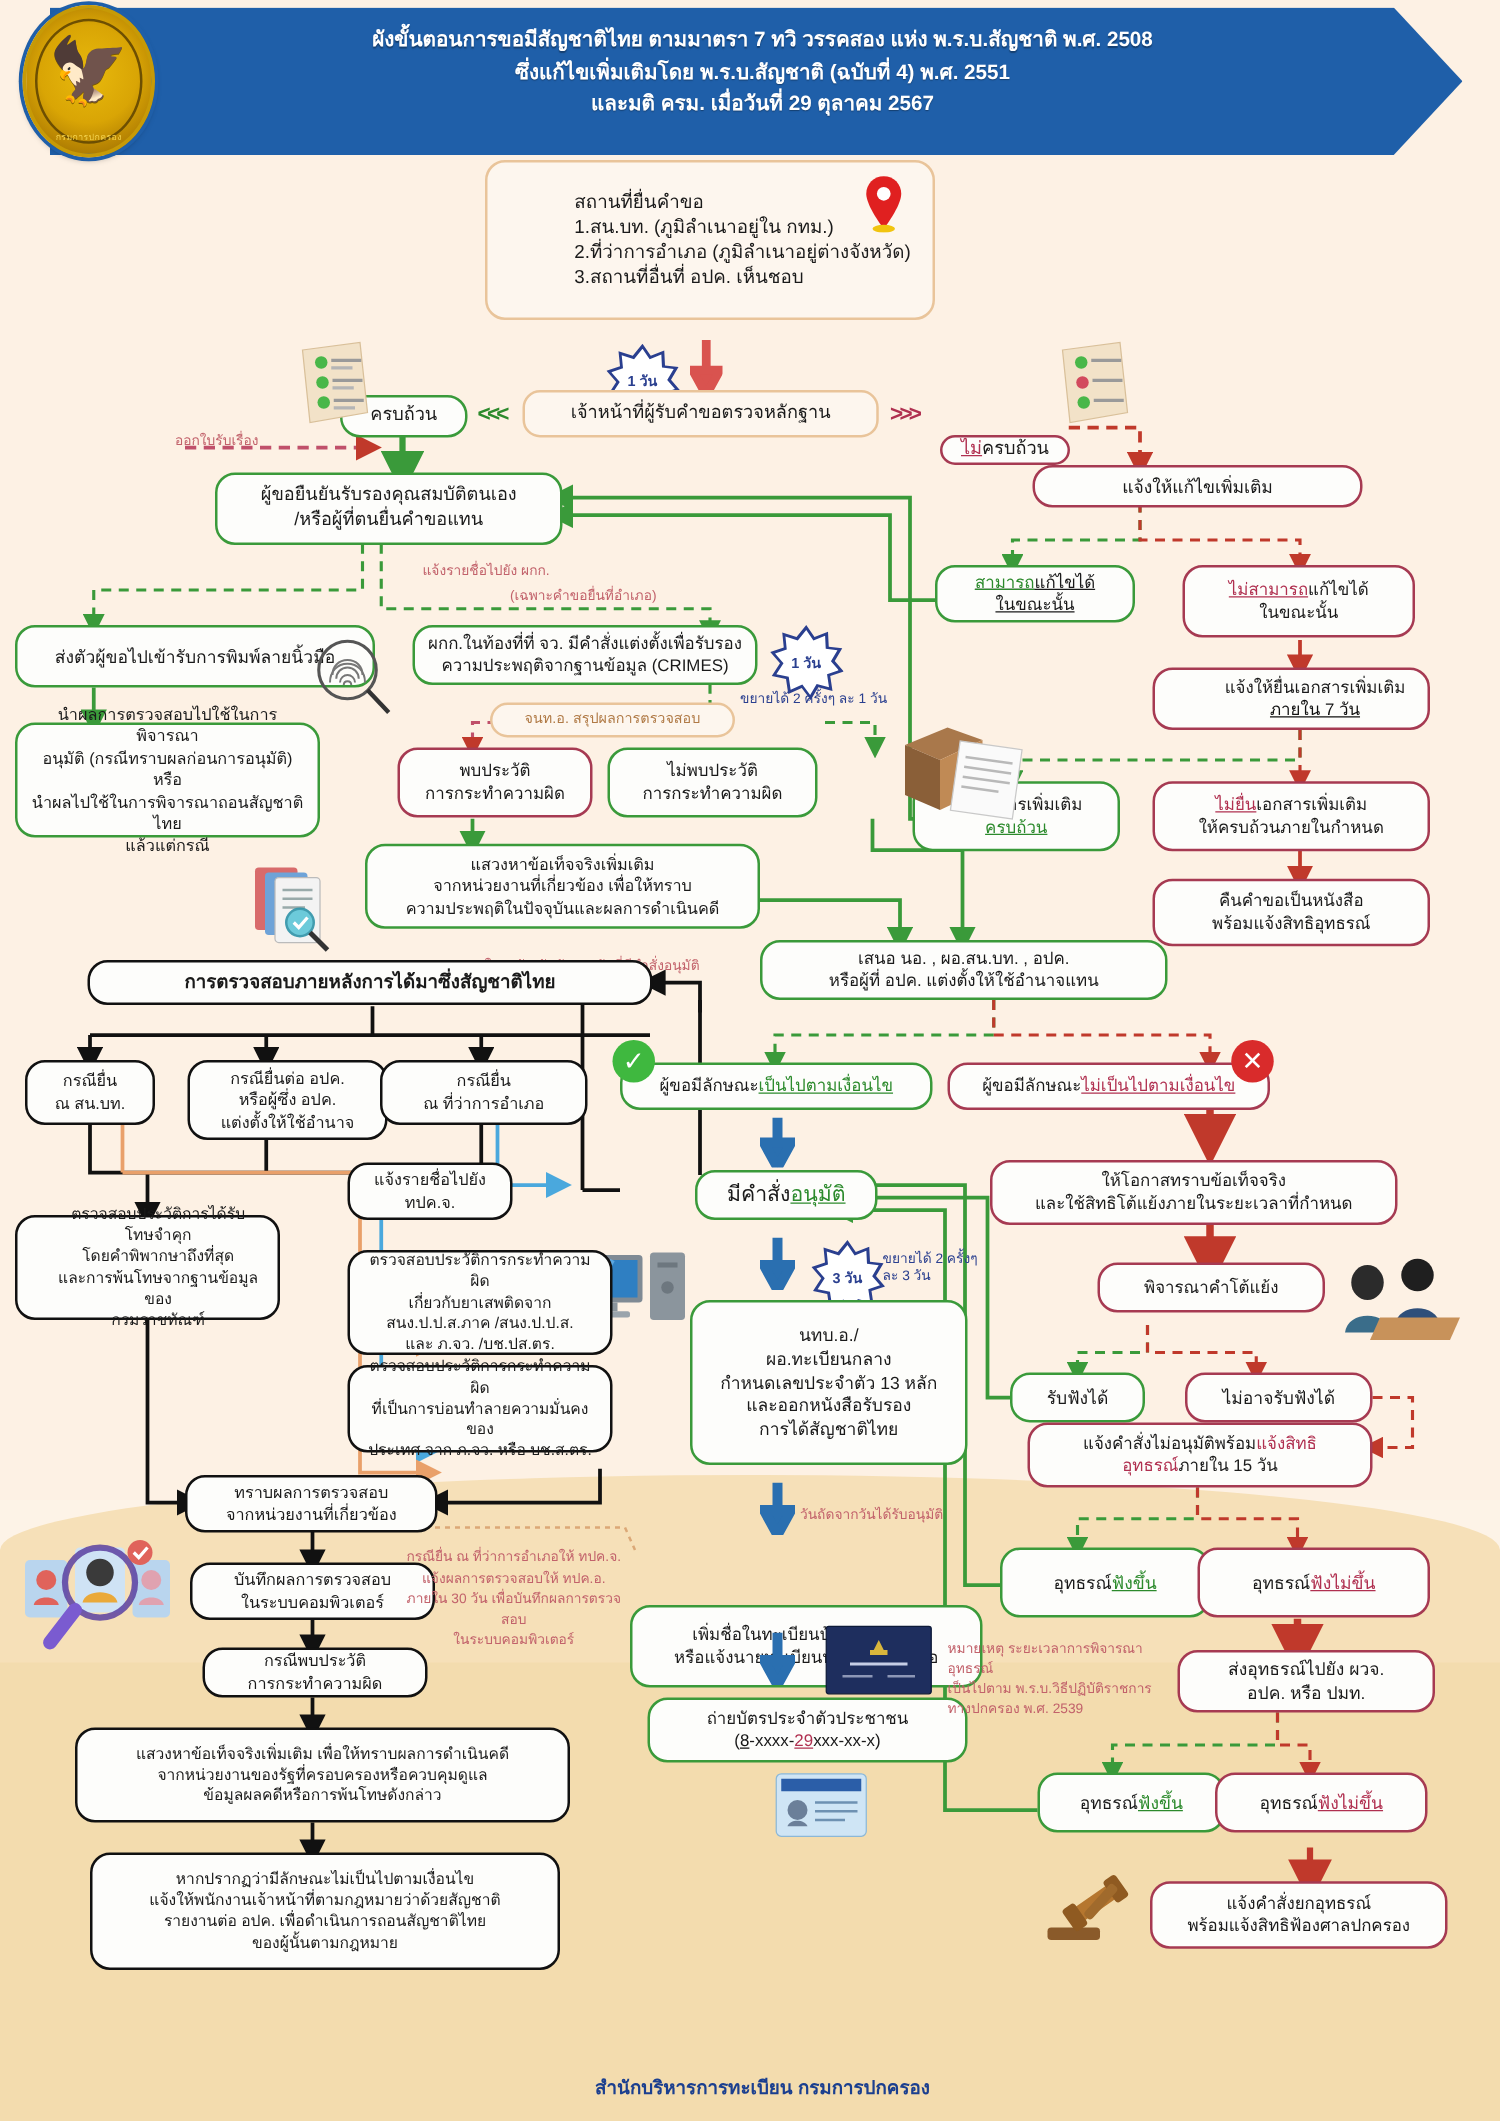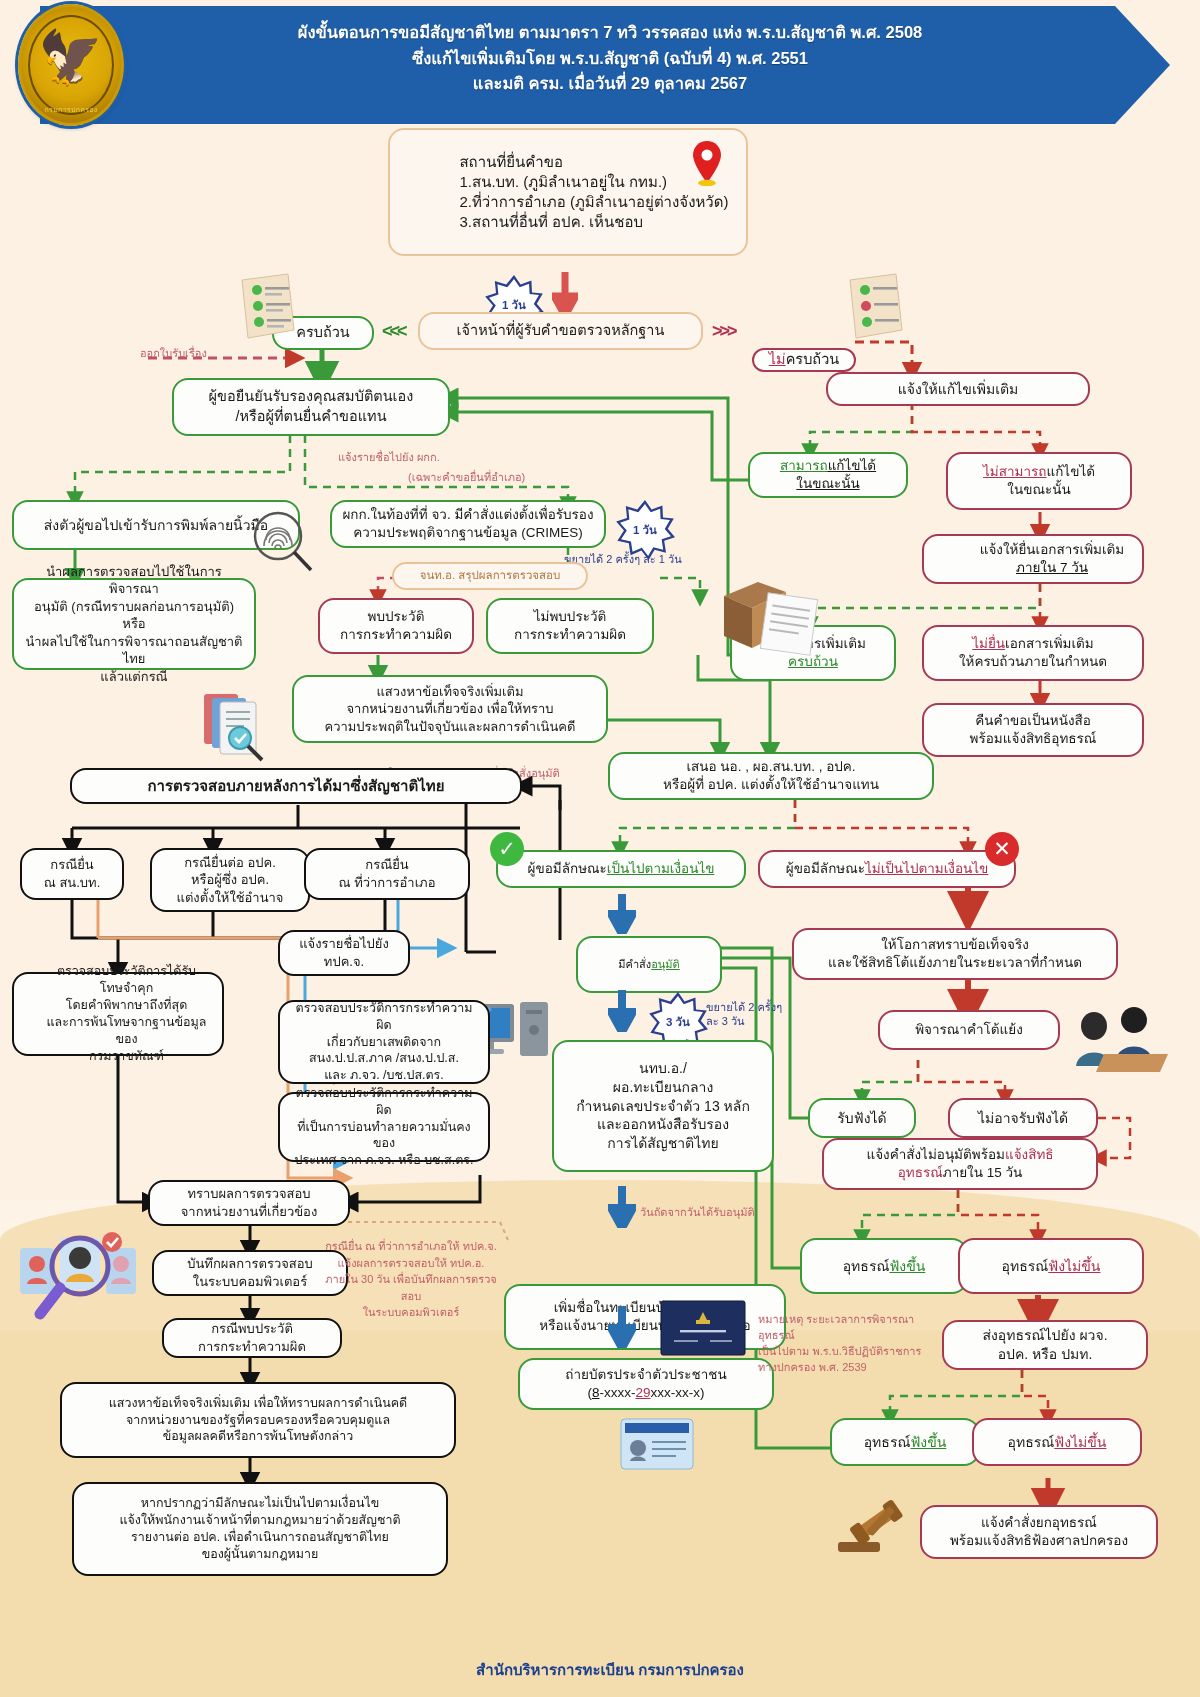--- a/index.html
+++ b/index.html
@@ -279,21 +279,21 @@
 
 <div class="burst-wrap" style="left:484px; top:275px;">
   <div class="outer"></div>
     <div class="inner">1 วัน</div>
 </div>
 
 <svg class="deco" style="left:552px; top:272px; width:26px; height:44px;" viewBox="0 0 26 44">
   <path d="M13 0 L13 26 M13 44 L2 24 L24 24 Z" stroke="#d9534f" stroke-width="7" fill="#d9534f"></path>
 </svg>
 
-<div class="node cream" style="left:418px; top:312px; width:285px; height:38px; font-size:14.5px;">เจ้าหน้าที่ผู้รับคำขอตรวจหลักฐาน</div>
+<div class="node cream" style="left:418px; top:312px; width:285px; height:38px; font-size:14.5px;border-radius:14px;">เจ้าหน้าที่ผู้รับคำขอตรวจหลักฐาน</div>
 
 <div class="chev g" style="left:382px; top:321px;">&lt;&lt;&lt;</div>
 <div class="chev r" style="left:712px; top:321px;">&gt;&gt;&gt;</div>
 
 <div class="node green" style="left:272px; top:316px; width:102px; height:34px; font-size:14.5px;">ครบถ้วน</div>
 
 <div class="node red" style="left:752px; top:316px; width:104px; height:24px; font-size:14.5px;margin-top:32px;"><span><u class="rl">ไม่</u>ครบถ้วน</span></div>
 
 <svg class="deco" style="left:232px; top:272px; width:72px; height:70px;" viewBox="0 0 72 70">
   <path d="M10 8 L56 2 L62 58 L16 66 Z" fill="#f2e2c8" stroke="#d9c09a"></path>
@@ -344,21 +344,21 @@
 นำผลไปใช้ในการพิจารณาถอนสัญชาติไทย
 แล้วแต่กรณี</div>
 
 <div class="node green" style="left:330px; top:500px; width:276px; height:48px; font-size:13.5px;">ผกก.ในท้องที่ที่ จว. มีคำสั่งแต่งตั้งเพื่อรับรอง
 ความประพฤติจากฐานข้อมูล (CRIMES)</div>
 
 <div class="burst-wrap" style="left:615px; top:500px;">
   <div class="outer"></div>
     <div class="inner">1 วัน</div>
 </div>
-<div class="lbl blue" style="left:564px; top:552px;">ขยายได้ 2 ครั้งๆ ละ 1 วัน</div>
+<div class="lbl blue" style="left:592px; top:552px;">ขยายได้ 2 ครั้งๆ ละ 1 วัน</div>
 
 <div class="node cream" style="left:392px; top:562px; width:196px; height:28px; font-size:11.5px; border-radius:14px; color:#b07a46;">จนท.อ. สรุปผลการตรวจสอบ</div>
 
 <div class="node red" style="left:318px; top:598px; width:156px; height:56px; font-size:13.5px;">พบประวัติ
 การกระทำความผิด</div>
 <div class="node green" style="left:486px; top:598px; width:168px; height:56px; font-size:13.5px;">ไม่พบประวัติ
 การกระทำความผิด</div>
 
 <div class="node green" style="left:292px; top:675px; width:316px; height:68px; font-size:13px;">แสวงหาข้อเท็จจริงเพิ่มเติม
 จากหน่วยงานที่เกี่ยวข้อง เพื่อให้ทราบ
@@ -407,21 +407,21 @@
 <div class="node green" style="left:496px; top:850px; width:250px; height:38px; font-size:13.5px;"><span>ผู้ขอมีลักษณะ<u class="gl">เป็นไปตามเงื่อนไข</u></span></div>
 <div class="badge-ok" style="left:490px; top:832px;">✓</div>
 
 <div class="node red" style="left:758px; top:850px; width:258px; height:38px; font-size:13.5px;"><span>ผู้ขอมีลักษณะ<u class="rl">ไม่เป็นไปตามเงื่อนไข</u></span></div>
 <div class="badge-no" style="left:985px; top:832px;">✕</div>
 
 <svg class="deco" style="left:608px; top:894px; width:28px; height:40px;" viewBox="0 0 28 40">
   <path d="M14 0 L14 22 M14 40 L3 20 L25 20 Z" stroke="#2a6fb0" stroke-width="8" fill="#2a6fb0"></path>
 </svg>
 
-<div class="node green" style="left:556px; top:936px; width:146px; height:57px; font-size:11px;margin-left:20px;"><span>มีคำสั่ง<u class="gl">อนุมัติ</u></span></div>
+<div class="node green" style="left:556px; top:936px; width:146px; height:40px; font-size:17px;"><span>มีคำสั่ง<u class="gl">อนุมัติ</u></span></div>
 
 <svg class="deco" style="left:608px; top:990px; width:28px; height:42px;" viewBox="0 0 28 42">
   <path d="M14 0 L14 24 M14 42 L3 22 L25 22 Z" stroke="#2a6fb0" stroke-width="8" fill="#2a6fb0"></path>
 </svg>
 <div class="burst-wrap" style="left:648px; top:992px;">
   <div class="outer"></div>
     <div class="inner">3 วัน</div>
 </div>
 <div class="lbl blue" style="left:706px; top:1000px;">ขยายได้ 2 ครั้งๆ
 ละ 3 วัน</div>

